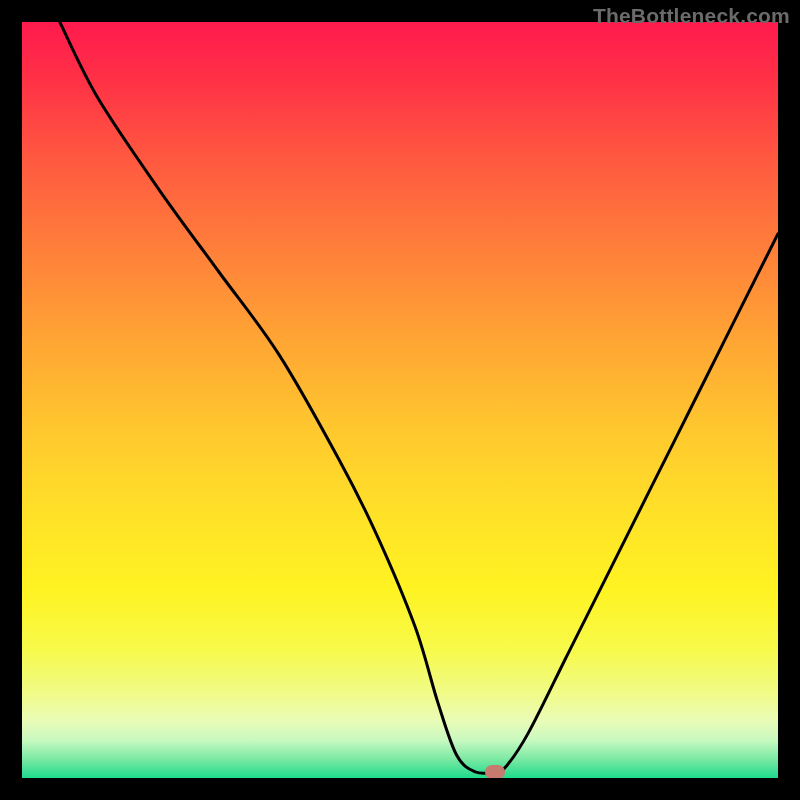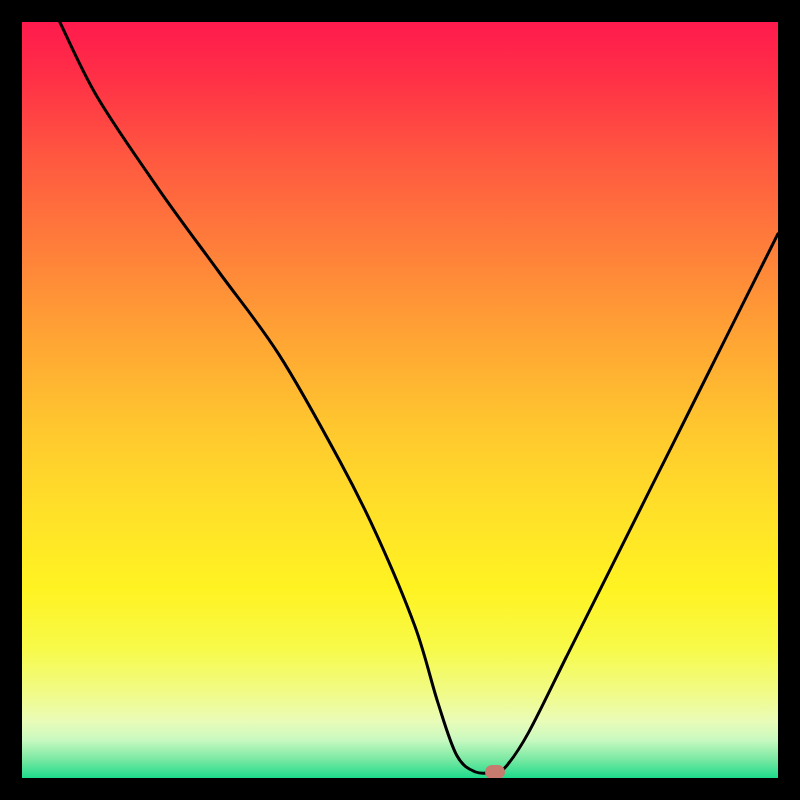--- a/index.html
+++ b/index.html
@@ -75,13 +75,14 @@
 <body>
 
 <div class="frame">
   <div class="plot">
     <div class="gradient"></div>
     <svg class="curve" viewBox="0 0 756 756" preserveAspectRatio="none">
       <path id="curve-path" d="M 37.8 0.0 C 44.1 12.6, 59.2 47.9, 75.6 75.6 C 92.0 103.3, 115.9 137.3, 136.1 166.3 C 156.2 195.3, 176.4 221.8, 196.6 249.5 C 216.7 277.2, 236.9 301.1, 257.0 332.6 C 277.2 364.1, 301.1 408.2, 317.5 438.5 C 333.9 468.7, 342.7 486.4, 355.3 514.1 C 367.9 541.8, 383.0 577.1, 393.1 604.8 C 403.2 632.5, 408.9 659.0, 415.8 680.4 C 422.7 701.8, 428.4 721.7, 434.7 733.3 C 441.0 744.9, 447.3 747.2, 453.6 750.0 C 459.9 752.7, 467.5 750.8, 472.5 750.0 C 477.5 749.1, 478.2 751.2, 483.8 744.7 C 489.5 738.1, 496.4 728.9, 506.5 710.6 C 516.6 692.4, 530.5 662.8, 544.3 635.0 C 558.2 607.3, 572.0 579.6, 589.7 544.3 C 607.3 509.0, 630.0 463.7, 650.2 423.4 C 670.3 383.0, 693.0 337.7, 710.6 302.4 C 728.3 267.1, 748.4 226.8, 756.0 211.7" fill="none" stroke="#000" stroke-width="3" stroke-linecap="round" stroke-linejoin="round"></path>
     </svg>
     <div id="marker" class="marker" style="left: 472.5px; top: 749.952px;"></div>
   </div>
+  <div class="watermark">TheBottleneck.com</div>
 </div>
 
 </body></html>

